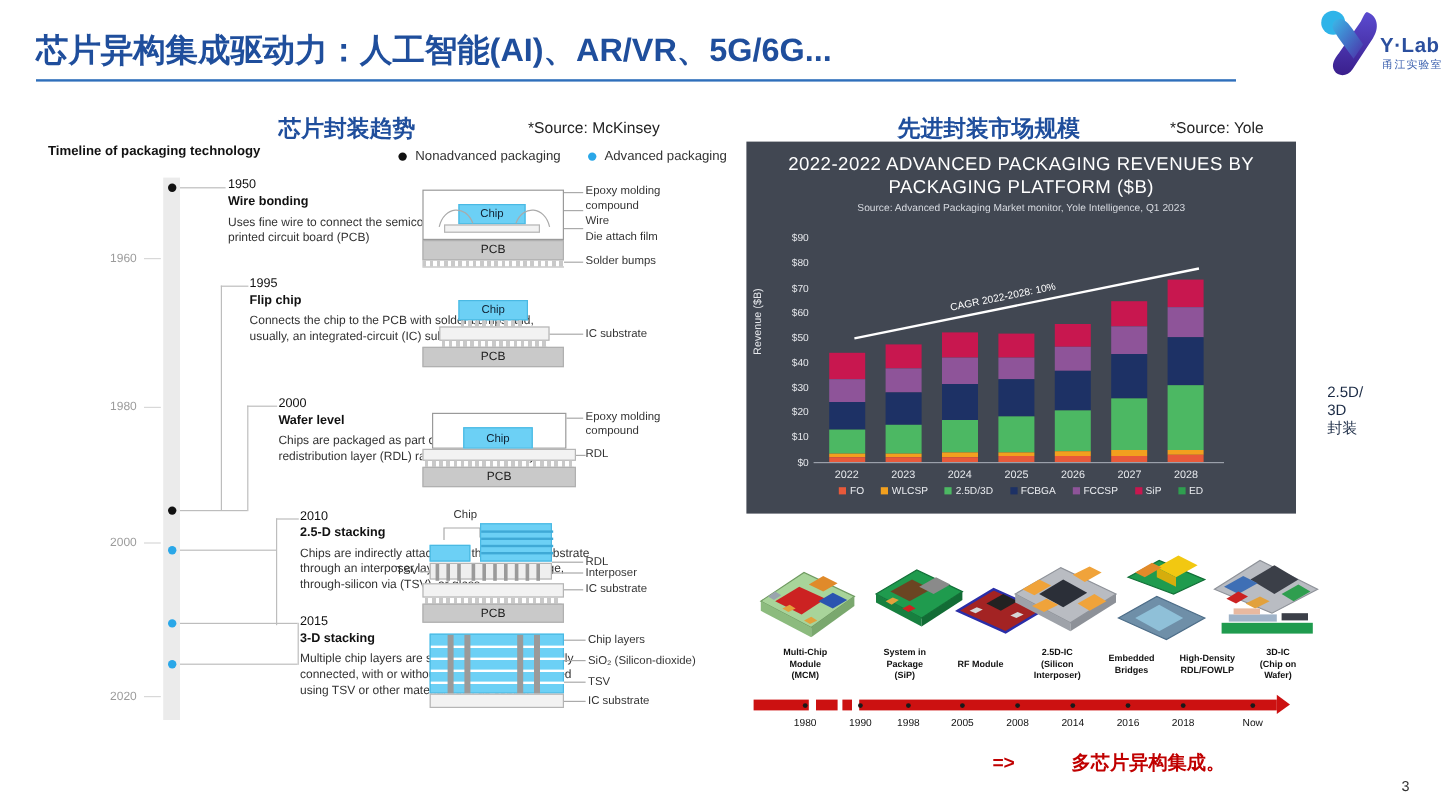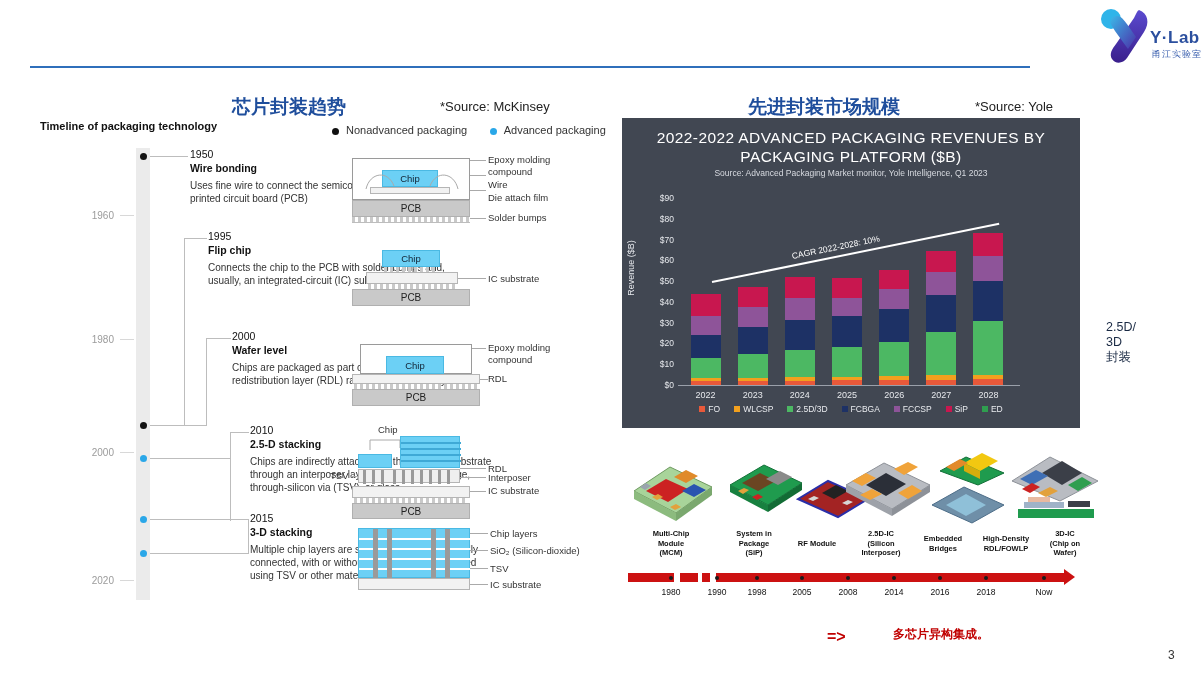--- a/index.html
+++ b/index.html
@@ -107,40 +107,41 @@
   .cagr-line{position:absolute;height:2px;background:#fff;transform-origin:left center;}
   .cagr-txt{position:absolute;font-size:8.5px;color:#fff;white-space:nowrap;}
   .legend{position:absolute;left:0;right:0;top:286px;text-align:center;font-size:8.5px;color:#e9ebef;}
   .legend .li{display:inline-block;margin:0 7px;}
   .legend .sq{display:inline-block;width:6px;height:6px;margin-right:3px;}
   .anno-brace{position:absolute;border:1.5px solid #fff;border-left:0;width:7px;}
   .anno-txt{position:absolute;font-size:12.5px;color:#fff;line-height:15px;white-space:pre;}
   .anno-dash{position:absolute;height:1.5px;background:#fff;}
 
   
-  .road{position:absolute;left:622px;top:445px;width:470px;height:175px;}
+  .road{position:absolute;left:622px;top:455px;width:470px;height:175px;}
   .pkg{position:absolute;}
   .rd-cap{position:absolute;font-size:7.5px;font-weight:bold;color:#111;text-align:center;line-height:9.5px;white-space:pre;}
   .rd-bar{position:absolute;left:6px;top:128px;height:9px;background:#cc1111;}
   .rd-dot{position:absolute;width:4px;height:4px;border-radius:50%;background:#1a1a1a;top:130.5px;}
   .rd-yr{position:absolute;font-size:8.5px;color:#111;text-align:center;width:40px;top:142px;}
   .rd-arrow{position:absolute;width:0;height:0;border-left:11px solid #cc1111;
     border-top:8px solid transparent;border-bottom:8px solid transparent;top:124px;}
 
   
   .concl{position:absolute;left:60px;top:626px;font-size:18px;font-weight:bold;color:#c00000;white-space:nowrap;}
-  .concl2{position:absolute;left:893px;top:626px;font-size:12px;font-weight:bold;color:#c00000;white-space:nowrap;}
+  .concl2{position:absolute;left:893px;top:626px;font-size:16px;font-weight:bold;color:#c00000;white-space:nowrap;}
   .arrow-ind{position:absolute;left:827px;top:628px;font-size:16px;font-weight:bold;color:#c00000;}
   .pageno{position:absolute;left:1168px;top:648px;font-size:12px;color:#333;}
 </style>
 </head>
 <body>
 
 <div class="slide">
 
+  <div class="hdr-title">芯片异构集成驱动力：人工智能(AI)、AR/VR、5G/6G...</div>
   <div class="hdr-rule"></div>
 
   <div class="logo">
     <svg class="logo-mark" viewBox="0 0 58 60">
       <defs>
         <linearGradient id="g1" x1="0" y1="0" x2="1" y2="1">
           <stop offset="0" stop-color="#3bb8e8"></stop>
             <stop offset="1" stop-color="#4b2fa8"></stop>
         </linearGradient>
         <linearGradient id="g2" x1="0" y1="0" x2="0" y2="1">

